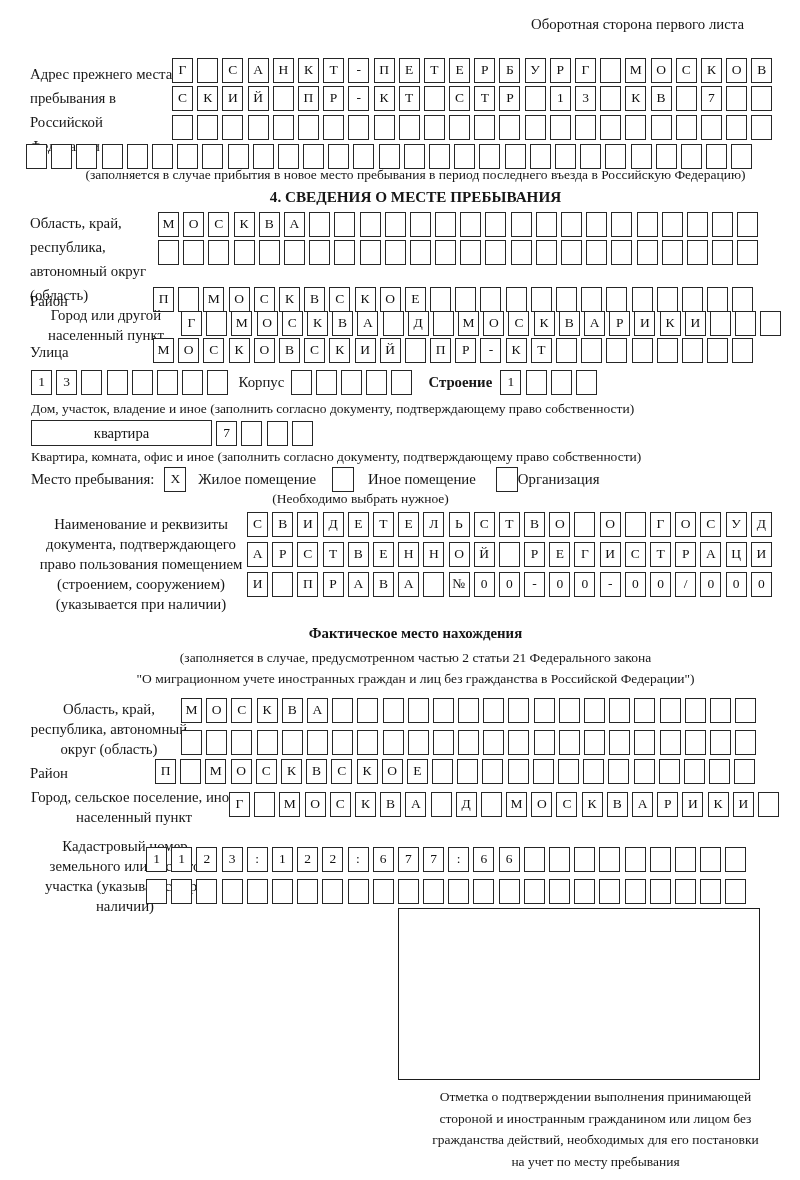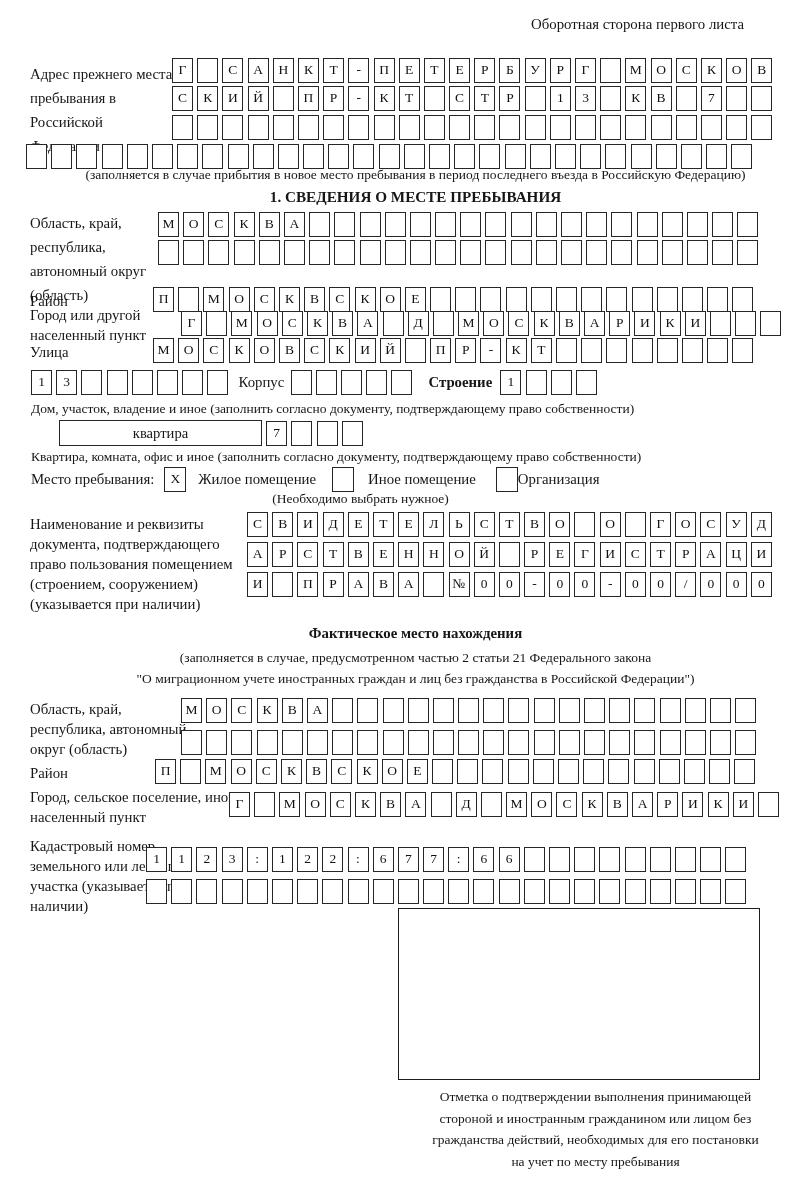--- a/index.html
+++ b/index.html
@@ -23,21 +23,21 @@
   .cell {
     flex: 0 0 auto;
     width: 21px; height: 25px;
     border: 1.6px solid #262626;
     font-size: 13.5px; line-height: 21.5px;
     text-align: center; color: #111;
     background: #fff;
   }
 
   .lbl { font-size: 14.8px; line-height: 24px; color: #161616; }
-  .lbl.tight { line-height: 20px; }
+  .lbl.tight { line-height: 20px; text-align: center; }
   .cap { font-size: 13.5px; color: #161616; }
   .center { text-align: center; padding-left: 31px; }
 
   .labelbox {
     border: 1.6px solid #262626; height: 26px;
     display: flex; align-items: center; justify-content: center;
     font-size: 14.6px; background: #fff;
   }
   .inline-flex { display: flex; align-items: center; }
   .fieldname { font-size: 14.8px; white-space: nowrap; }
@@ -163,21 +163,21 @@
       <span class="cell"></span>
       <span class="cell"></span>
       <span class="cell"></span>
       <span class="cell"></span>
       <span class="cell"></span>
       <span class="cell"></span>
       <span class="cell"></span>
     </div>
   <div class="abs cap center" style="top:167px; left:0; width:800px;">(заполняется в случае прибытия в новое место пребывания в период последнего въезда в Российскую Федерацию)</div>
 
-  <div class="abs h2 center" style="top:188px; left:0; width:800px;">1. СВЕДЕНИЯ О МЕСТЕ ПРЕБЫВАНИЯ</div>
+  <div class="abs h2 center" style="top:188px; left:0; width:800px;">4. СВЕДЕНИЯ О МЕСТЕ ПРЕБЫВАНИЯ</div>
 
   <div class="abs lbl" style="top:211px; left:30px; width:128px;">Область, край, республика, автономный округ (область)</div>
   <div class="abs rows" style="top:212px; left:158px;">
     <div class="boxrow">
         <span class="cell">М</span>
         <span class="cell">О</span>
         <span class="cell">С</span>
         <span class="cell">К</span>
         <span class="cell">В</span>
         <span class="cell">А</span>
@@ -335,21 +335,21 @@
     <div class="boxrow">
         <span class="cell">1</span>
         <span class="cell"></span>
         <span class="cell"></span>
         <span class="cell"></span>
       </div>
   </div>
   <div class="abs cap" style="top:401px; left:31px;">Дом, участок, владение и иное (заполнить согласно документу, подтверждающему право собственности)</div>
 
   <div class="abs inline-flex" style="top:420px; left:31px; gap:4.2px;">
-    <div class="labelbox" style="width:203px;margin-left:28px;">квартира</div>
+    <div class="labelbox" style="width:181px;">квартира</div>
     <div class="boxrow">
         <span class="cell">7</span>
         <span class="cell"></span>
         <span class="cell"></span>
         <span class="cell"></span>
       </div>
   </div>
   <div class="abs cap" style="top:449px; left:31px;">Квартира, комната, офис и иное (заполнить согласно документу, подтверждающему право собственности)</div>
 
   <div class="abs inline-flex" style="top:467px; left:31px;">

